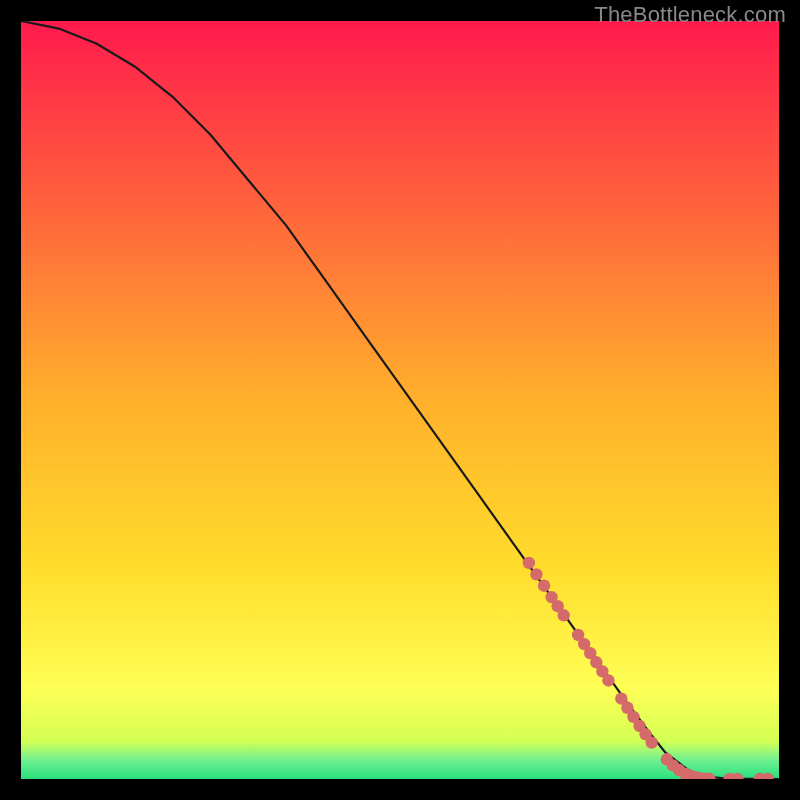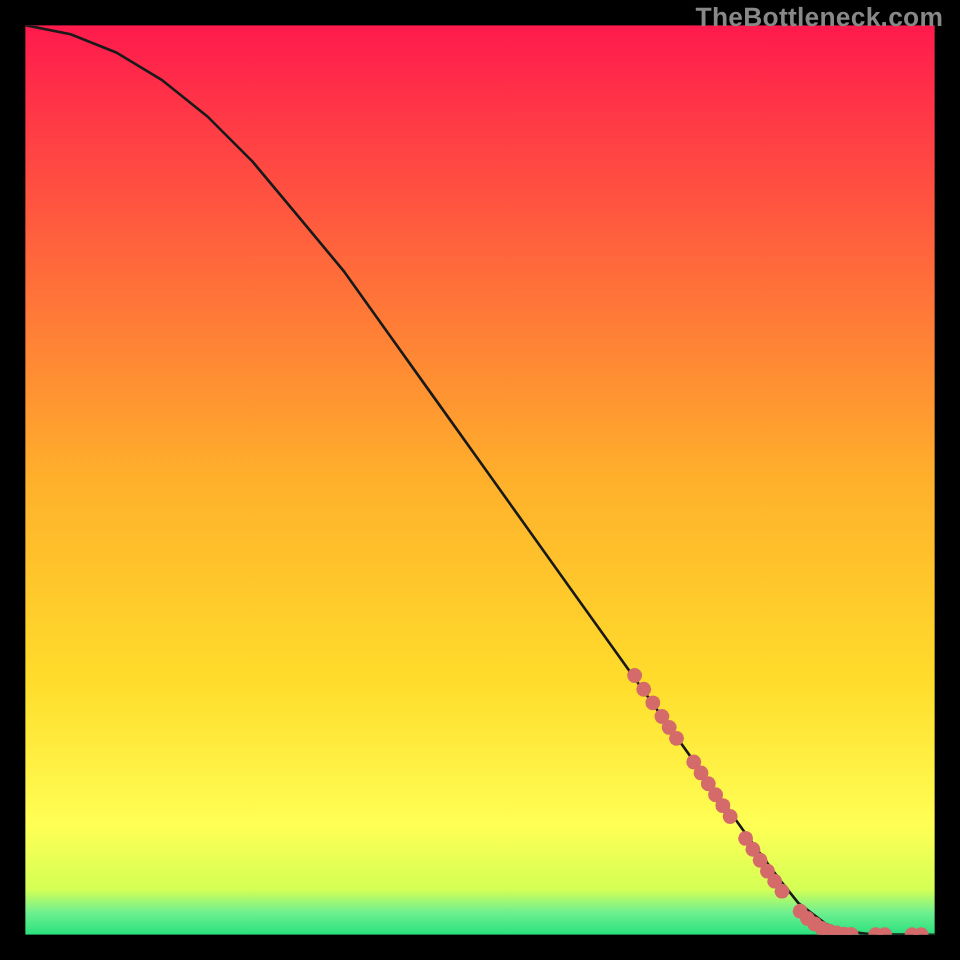--- a/index.html
+++ b/index.html
@@ -16,21 +16,21 @@
     width: 800px;
     height: 800px;
     box-sizing: border-box;
   }
   .attribution {
     position: absolute;
     top: 2px;
     right: 14px;
     color: #888;
     font-size: 22px;
-    font-weight: 700;
+    font-weight: 400;
     letter-spacing: 0.2px;
     z-index: 5;
   }
   .plot-wrap {
     position: absolute;
     left: 21px;
     top: 21px;
     width: 758px;
     height: 758px;
     background: #000;

